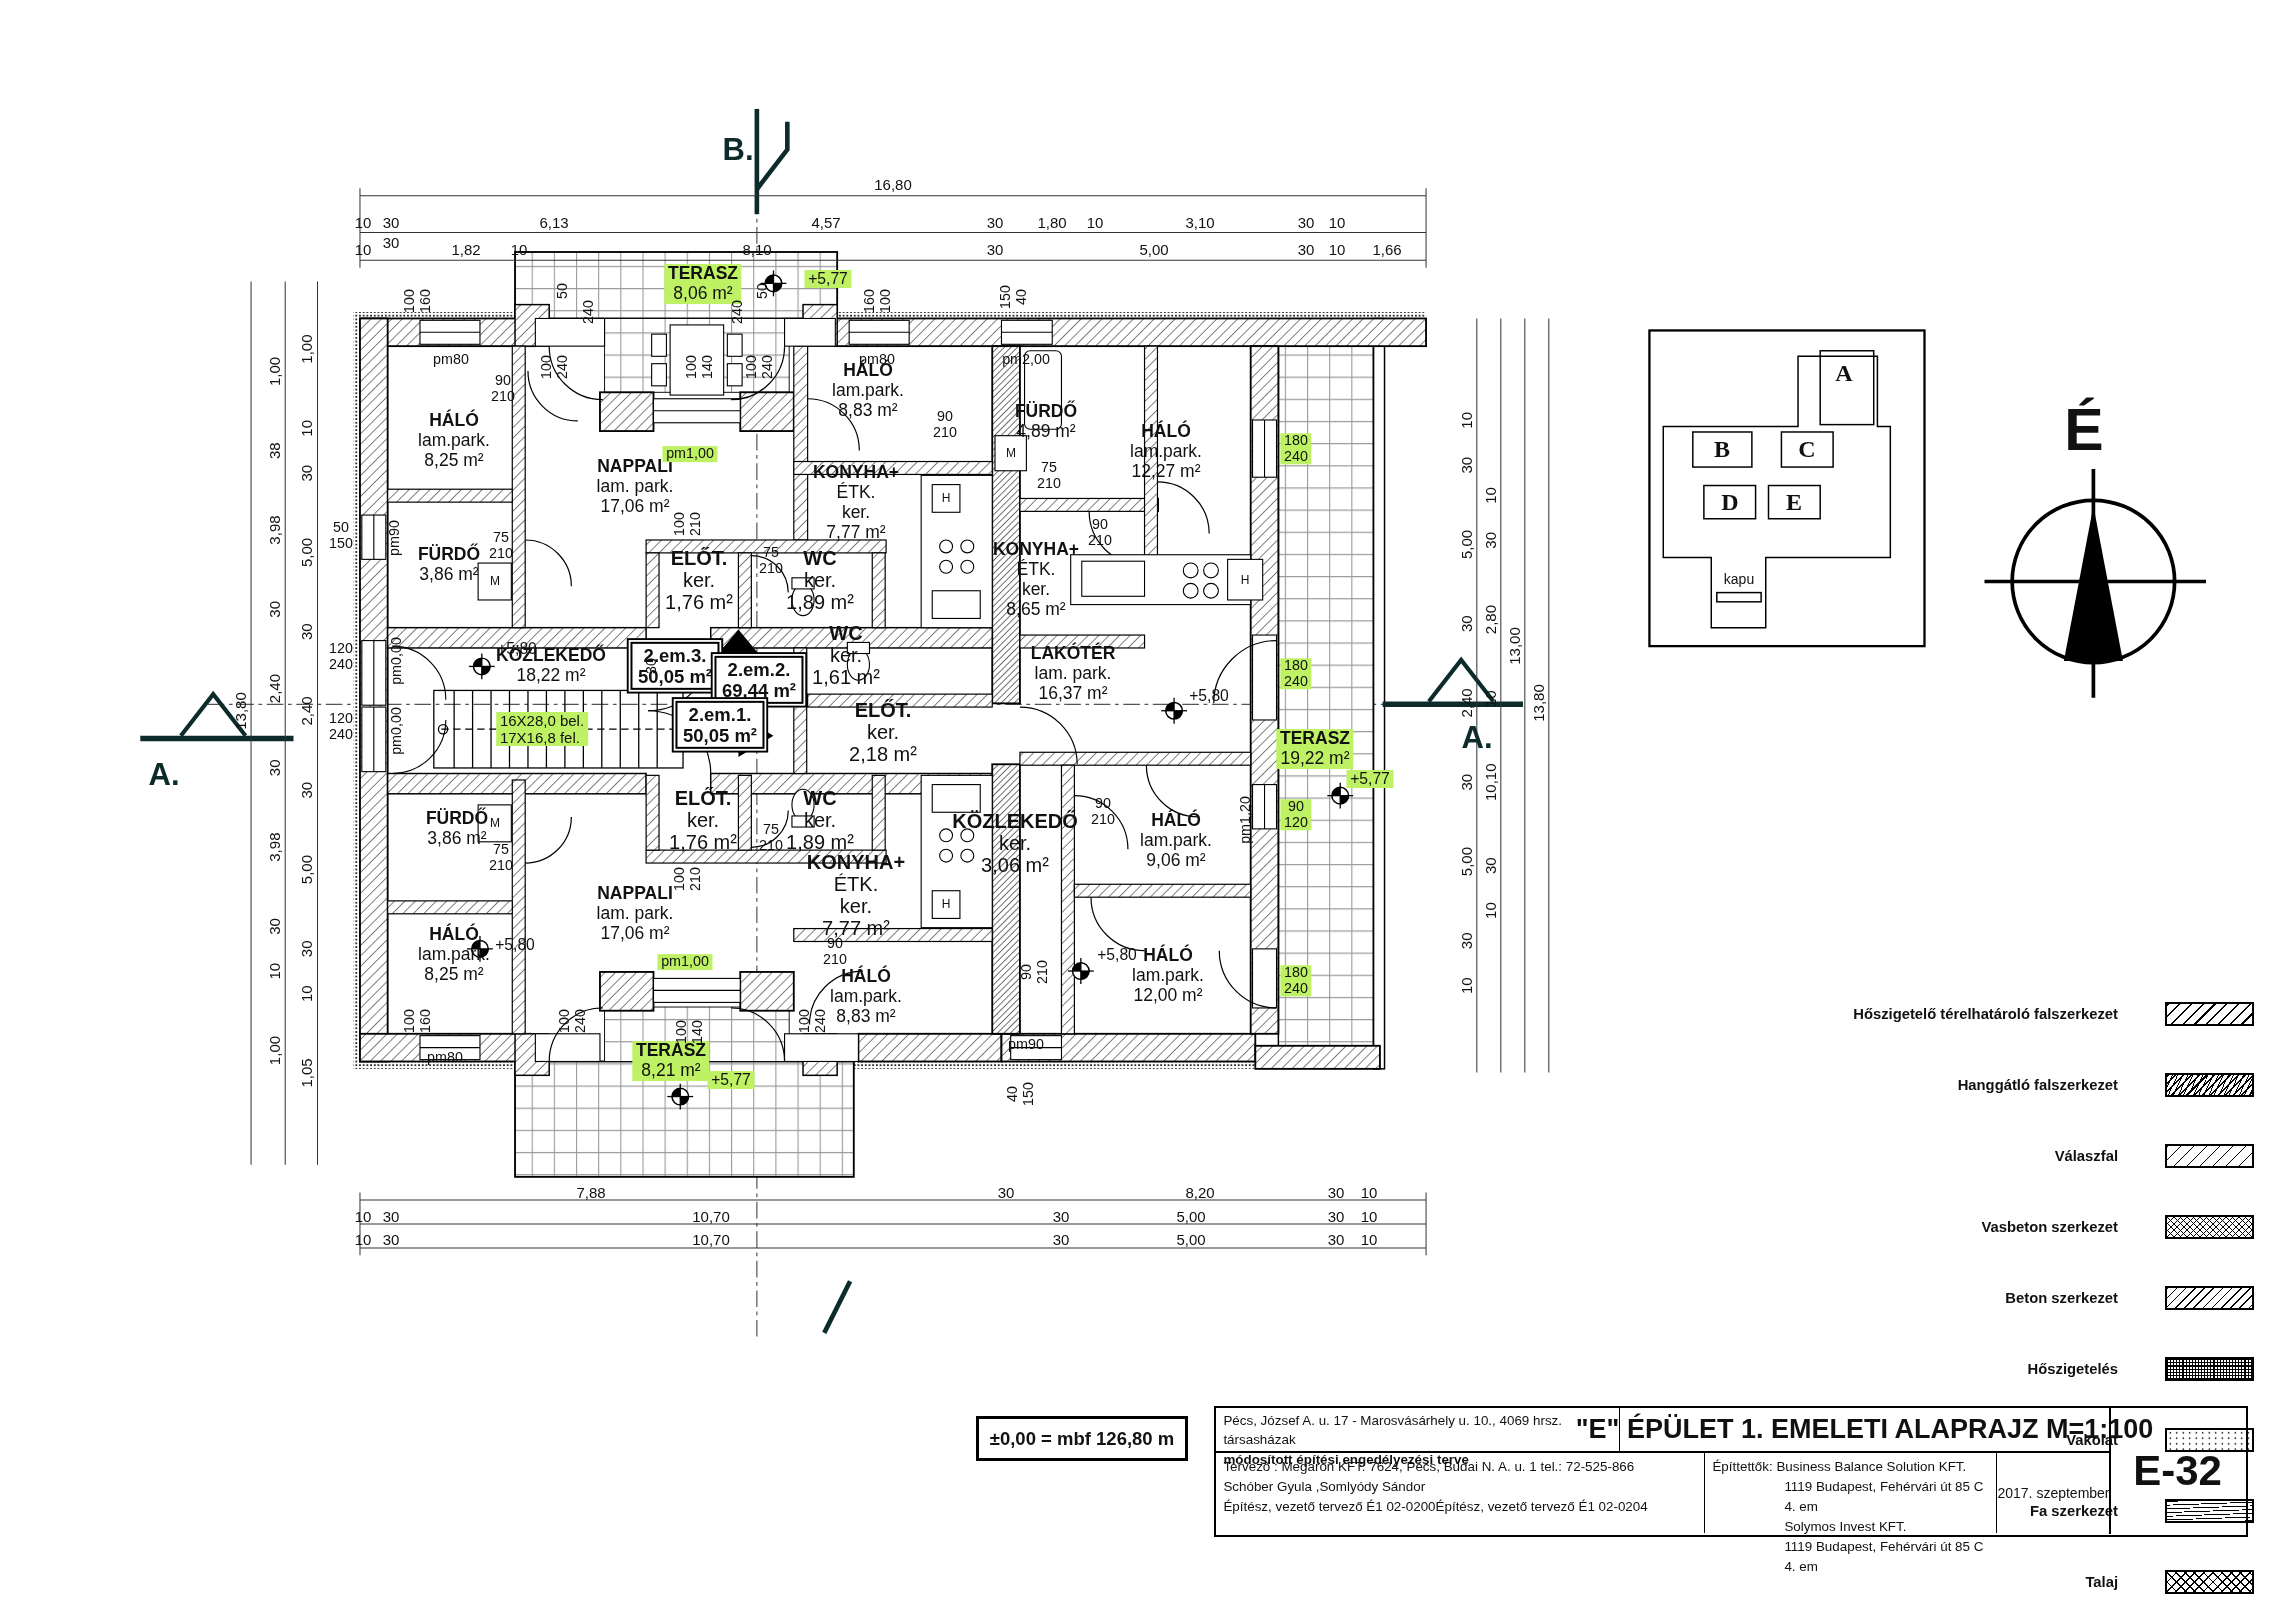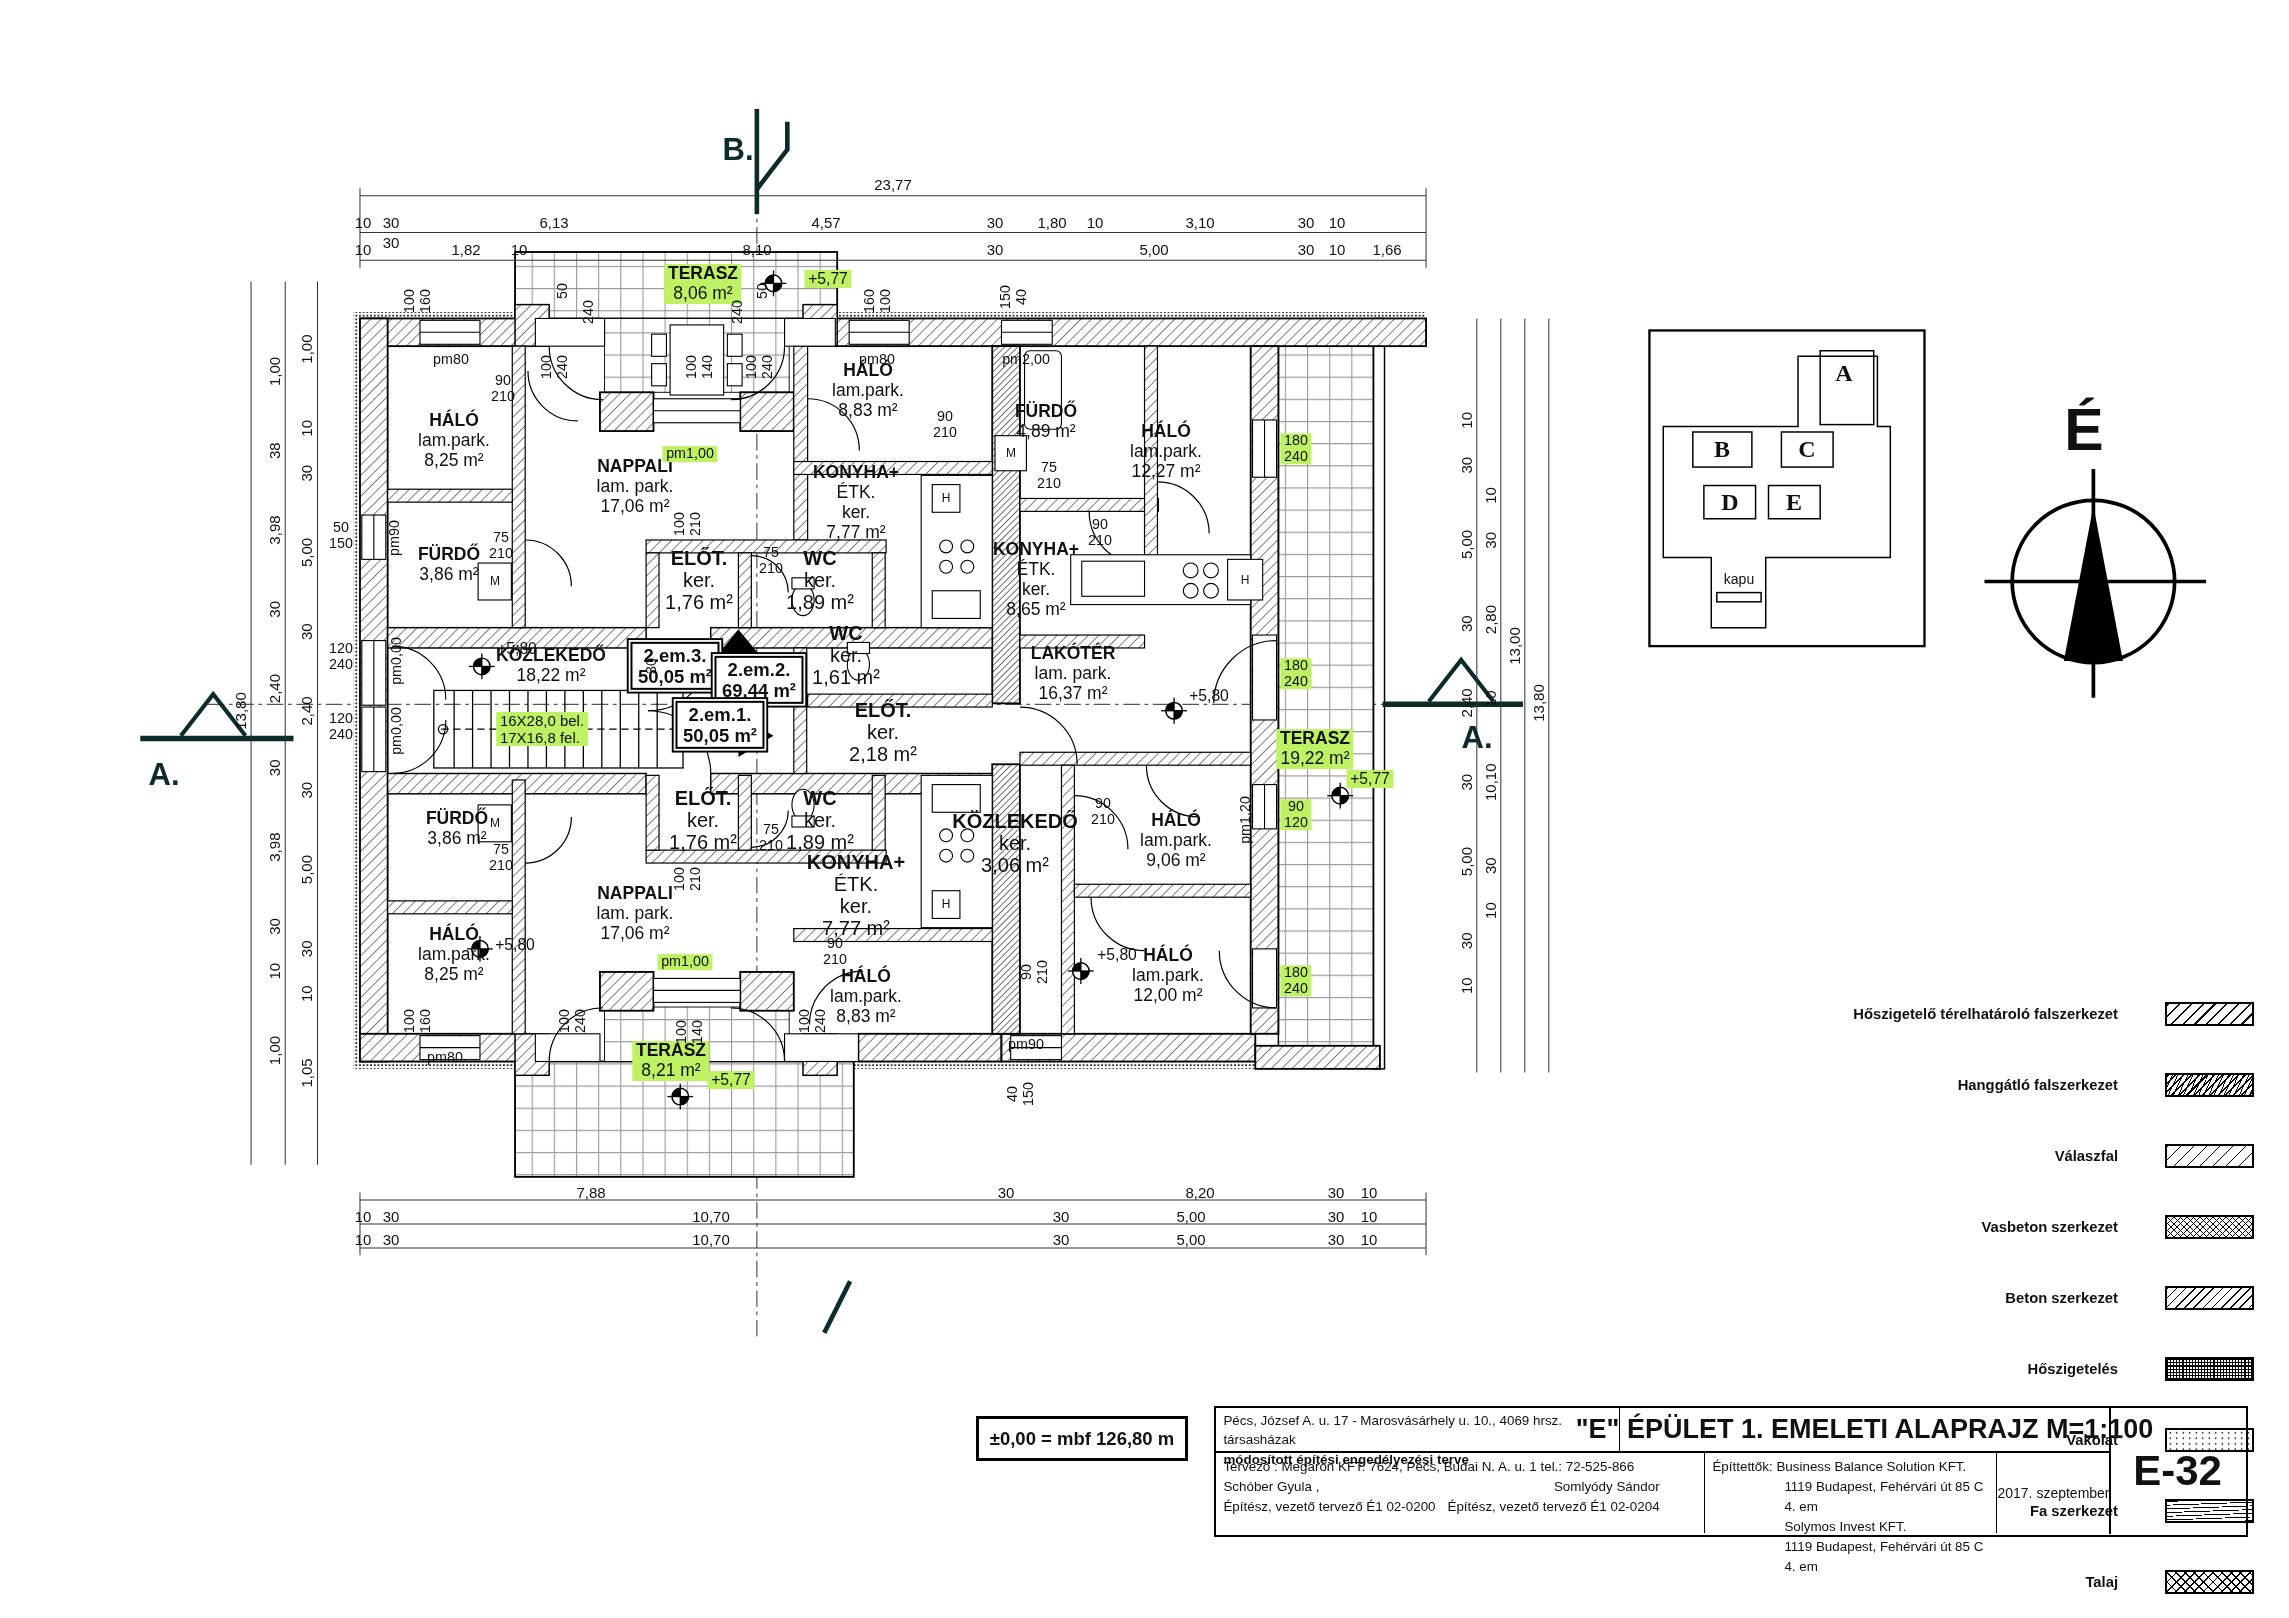--- a/index.html
+++ b/index.html
@@ -55,21 +55,21 @@
   #tb .cell{position:absolute;box-sizing:border-box;}
   .tb-proj{left:0;top:0;width:404px;height:43px;border-right:1.8px solid #000;padding:2.8px 7.4px;
            font:13.4px/1.45 "Liberation Sans",sans-serif;}
   .tb-proj .b{font-weight:700;}
   .tb-title{left:404px;top:0;width:489px;height:43px;display:flex;align-items:center;justify-content:center;
             font:700 27px "Liberation Sans",sans-serif;white-space:nowrap;}
   .tb-num{left:893px;top:0;width:135px;height:126px;border-left:2.8px solid #000;display:flex;align-items:center;
           justify-content:center;font:700 42px "Liberation Sans",sans-serif;}
   .tb-des{left:0;top:43px;width:489px;height:82px;border-top:2.8px solid #000;border-right:1.8px solid #000;
           padding:3.7px 7.4px;font:13.4px/1.5 "Liberation Sans",sans-serif;}
-  .tb-des .two{display:flex;justify-content:space-between;padding-right:37px;}
+  .tb-des .two{display:flex;padding-right:37px;}
   .tb-cli{left:489px;top:43px;width:292px;height:82px;border-top:2.8px solid #000;border-right:1.8px solid #000;
           padding:3.7px 7.4px;font:13.4px/1.5 "Liberation Sans",sans-serif;}
   .tb-cli .ind{padding-left:72px;}
   .tb-date{left:781px;top:43px;width:113px;height:82px;border-top:2.8px solid #000;display:flex;align-items:center;
            justify-content:center;font:14px "Liberation Sans",sans-serif;text-align:center;}
 </style>
 </head>
 <body>
 
 <div id="sheet">
@@ -517,21 +517,21 @@
 <div class="ar2" style="left:417px;top:1021px">100
 160</div>
 <div class="ar2" style="left:572px;top:1021px">100
 240</div>
 <div class="ar2" style="left:812px;top:1021px">100
 240</div>
 <div class="ar2" style="left:689px;top:1032px">100
 140</div>
 <div class="a wbg" style="left:685px;top:962px">pm1,00</div>
 
-<div class="d" style="left:893px;top:184px">23,77</div>
+<div class="d" style="left:893px;top:184px">16,80</div>
 <div class="d" style="left:363px;top:222px">10</div>
 <div class="d" style="left:391px;top:222px">30</div>
 <div class="d" style="left:554px;top:222px">6,13</div>
 <div class="d" style="left:826px;top:222px">4,57</div>
 <div class="d" style="left:995px;top:222px">30</div>
 <div class="d" style="left:1052px;top:222px">1,80</div>
 <div class="d" style="left:1095px;top:222px">10</div>
 <div class="d" style="left:1200px;top:222px">3,10</div>
 <div class="d" style="left:1306px;top:222px">30</div>
 <div class="d" style="left:1337px;top:222px">10</div>

